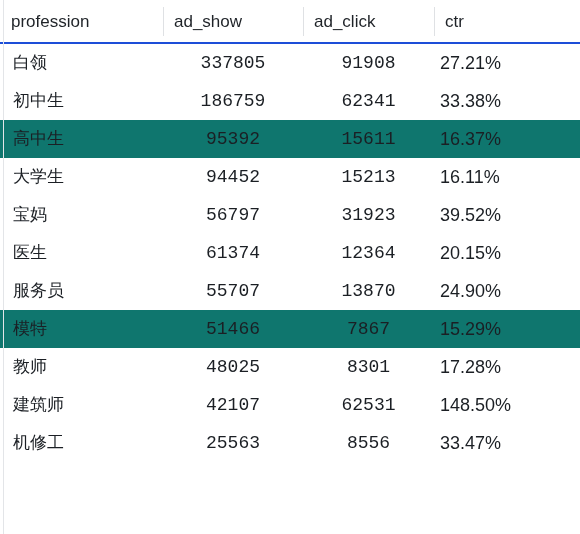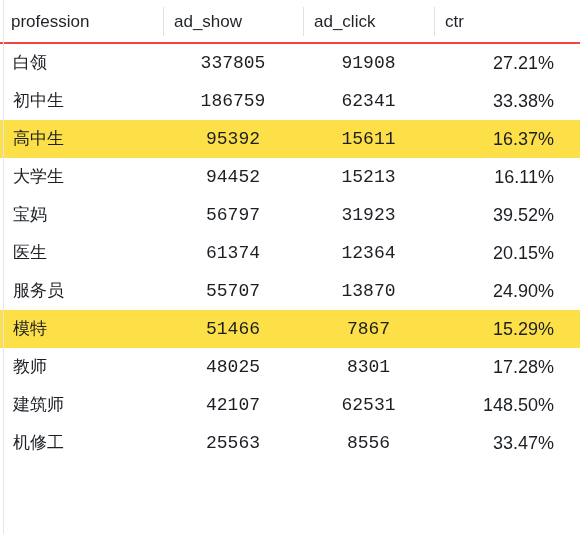--- a/index.html
+++ b/index.html
@@ -45,21 +45,21 @@
   thead tr.header-row {
     height: 43px;
   }
   thead th {
     font-weight: normal;
     font-size: 17px;
     color: #1f2328;
     text-align: left;
     vertical-align: middle;
     padding: 0;
-    border-bottom: 2px solid #ef4444;
+    border-bottom: 2px solid #1d4ed8;
     background: #ffffff;
     box-sizing: border-box;
     white-space: nowrap;
     overflow: hidden;
   }
   thead th .hcell {
     display: block;
     padding-left: 11px;
     line-height: 41px;
     position: relative;
@@ -89,21 +89,21 @@
     width: 1px;
     background: #dfe1e4;
   }
 
   
   tbody tr.data-row {
     height: 38px;
     background: #ffffff;
   }
   tbody tr.data-row.striped {
-    background: #fde047;
+    background: #0f766e;
   }
   tbody td {
     font-size: 18px;
     color: #1b1f24;
     padding: 0;
     vertical-align: middle;
     line-height: 38px;
     white-space: nowrap;
     overflow: hidden;
     box-sizing: border-box;
@@ -112,21 +112,21 @@
     text-align: left;
     padding-left: 13px;
     font-size: 17px;
   }
   td.cell-num {
     text-align: center;
     padding-right: 0px;
     font-family: Liberation Mono, monospace;
   }
   td.cell-ctr {
-    text-align: right;
+    text-align: left;
     padding-left: 6px;
   }
   td.cell-spacer { }
 </style>
 </head>
 <body>
 
 <div class="table-viewport">
   <div class="left-rail"></div>
 

